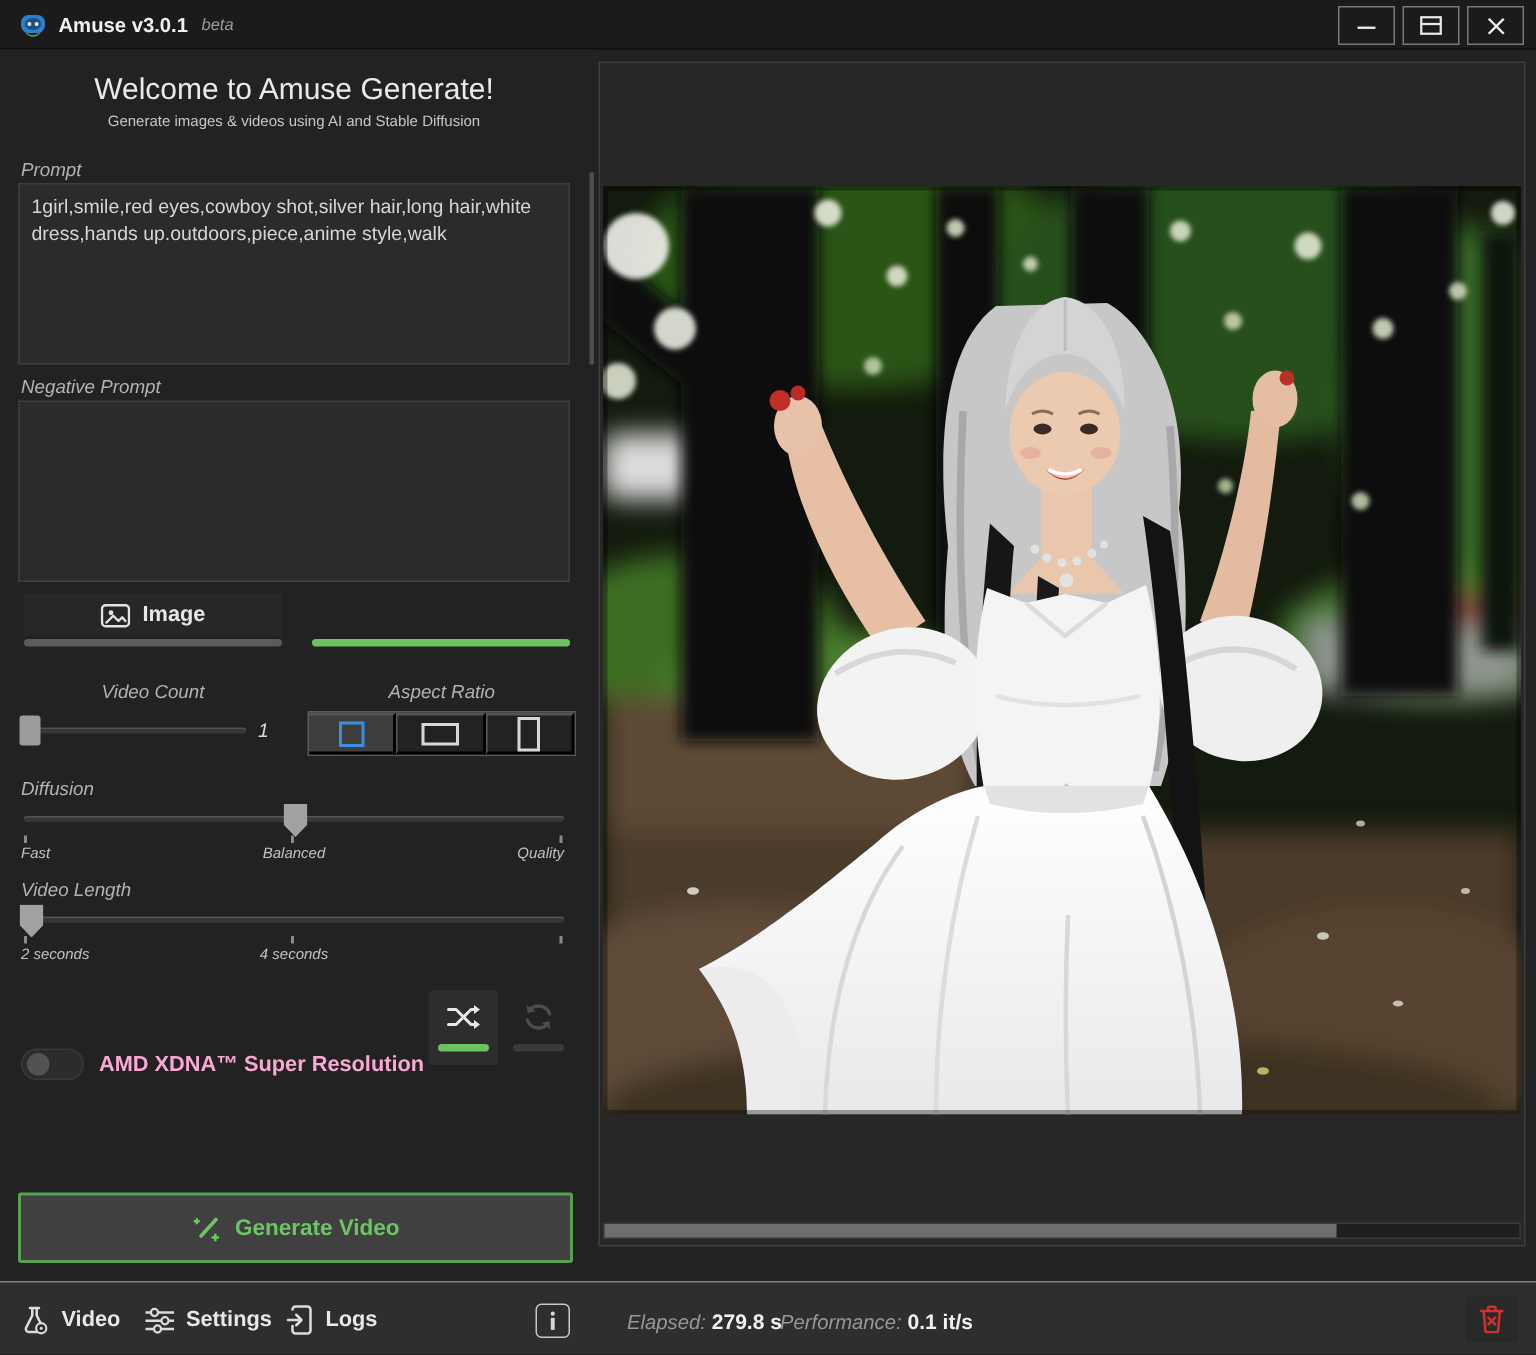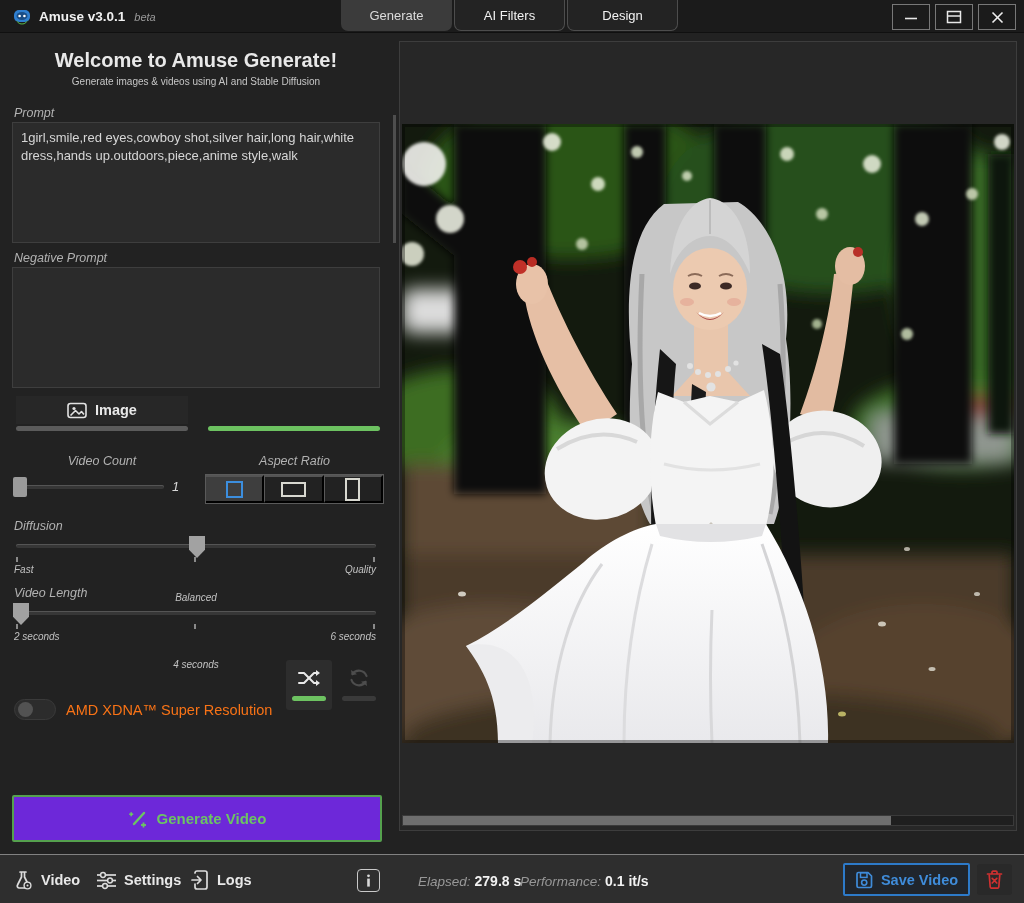--- a/index.html
+++ b/index.html
@@ -15,21 +15,21 @@
   .tabs { position:absolute; left:341px; top:0; display:flex; gap:2px; }
   .tab { width:111px; height:31px; display:flex; align-items:center; justify-content:center;
          font-size:13px; border-radius:0 0 7px 7px; cursor:default; }
   .tab.active { background:#3b3b3b; color:#dcdcdc; }
   .tab.inactive { background:#232323; border:1px solid #4d4d4d; border-top:none; color:#f2f2f2; }
   .win-controls { position:absolute; right:8px; top:4px; display:flex; gap:5px; }
   .win-btn { width:38px; height:26px; border:1px solid #787878; background:#1b1b1b; display:flex; align-items:center; justify-content:center; }
 
   
   .left-panel { position:absolute; left:0; top:33px; width:399px; height:820px; background:#222; }
-  .welcome-h { position:absolute; top:16px; left:0; width:392px; text-align:center; font-size:20px; font-weight:700; color:#e9e9e9; }
+  .welcome-h { position:absolute; top:16px; left:0; width:392px; text-align:center; font-size:20px; font-weight:400; color:#e9e9e9; }
   .welcome-s { position:absolute; top:43px; left:0; width:392px; text-align:center; font-size:10px; color:#c6c6c6; }
   .fld-label { position:absolute; left:14px; font-size:12.5px; font-style:italic; color:#b2b2b2; }
   .prompt-label { top:73px; } .neg-label { top:218px; }
   .txtbox { position:absolute; left:12px; width:368px; height:121px; background:#2b2b2b; border:1px solid #3e3e3e;
             color:#d6d6d6; font-family:"Liberation Sans", sans-serif; font-size:13px; padding:6px 8px; resize:none; outline:none; line-height:1.35; }
   .prompt-box { top:89px; } .neg-box { top:234px; }
 
   .mode-btn { position:absolute; top:363px; height:28px; display:flex; align-items:center; justify-content:center; gap:8px;
               background:#272727; border:none; color:#e8e8e8; font-size:14.5px; font-weight:600; font-family:"Liberation Sans", sans-serif; cursor:pointer; }
   .image-btn { left:16px; width:172px; } .video-btn { left:208px; width:172px; }
@@ -55,35 +55,35 @@
 
   .perf-label { top:486px; } .vl-label { top:553px; }
   .perf-track { left:16px; top:511px; width:360px; }
   .vl-track { left:16px; top:578px; width:360px; }
   .pent-thumb { position:absolute; width:16px; height:22px; background:#a2a2a2;
                 clip-path:polygon(0 0,100% 0,100% 62%,50% 100%,0 62%); }
   .perf-thumb { left:189px; top:503px; }
   .vl-thumb { left:13px; top:570px; }
   .tick { position:absolute; width:2px; height:5px; background:#8a8a8a; }
   .tick-label { position:absolute; font-size:10px; font-style:italic; color:#c2c2c2; }
-  .tl-left { left:14px; } .tl-mid { left:16px; width:360px; text-align:center;margin-top:28px; } .tl-right { left:16px; width:360px; text-align:right; }
+  .tl-left { left:14px; } .tl-mid { left:16px; width:360px; text-align:center; } .tl-right { left:16px; width:360px; text-align:right; }
   .perf-ticks { top:524px; } .perf-labels { top:531px; }
   .vl-ticks { top:591px; } .vl-labels { top:598px; }
 
   .toggle { position:absolute; left:14px; top:666px; width:42px; height:21px; border-radius:11px; background:#2c2c2c; border:1px solid #3a3a3a; cursor:pointer; }
   .toggle-knob { position:absolute; left:3px; top:2px; width:15px; height:15px; border-radius:50%; background:#525252; }
-  .sr-label { position:absolute; left:66px; top:669px; font-size:14.5px; color:#f97316; }
+  .sr-label { position:absolute; left:66px; top:669px; font-size:14.5px; color:#f9a8d4;font-weight:bold; }
 
   .icon-btn { position:absolute; top:627px; width:46px; height:50px; border-radius:3px; display:flex; flex-direction:column; align-items:center; justify-content:flex-start; padding-top:8px; cursor:pointer; border:none; background:transparent; }
   .shuffle-btn { left:286px; background:#2d2d2d; }
   .refresh-btn { left:336px; }
   .icon-underline { width:34px; height:5px; border-radius:2.5px; margin-top:8px; }
   .u-green { background:#6dc261; } .u-gray { background:#3a3a3a; }
 
-  .generate-btn { position:absolute; left:12px; top:762px; width:370px; height:47px; background:#6d28d9;
+  .generate-btn { position:absolute; left:12px; top:762px; width:370px; height:47px; background:#404040;
                   border:2px solid #55a14e; border-radius:2px; display:flex; align-items:center; justify-content:center; gap:9px;
                   color:#6cc463; font-size:15px; font-weight:700; font-family:"Liberation Sans", sans-serif; cursor:pointer; }
 
   .lp-scroll-thumb { position:absolute; left:393px; top:115px; width:3px; height:128px; background:#4e4e4e; }
 
   
   .preview-panel { position:absolute; left:399px; top:41px; width:618px; height:790px; background:#272727; border:1px solid #3d3d3d; }
   .photo { position:absolute; left:2px; top:82px; width:612px; height:619px; display:block; }
   .progress { position:absolute; left:2px; top:773px; width:612px; height:11px; background:#1f1f1f; border:1px solid #3a3a3a; }
   .progress-fill { height:100%; background:#6e6e6e; }
@@ -116,25 +116,20 @@
         <rect x="2" y="3" width="16" height="12" rx="5" fill="#2f7fd0"></rect>
         <path d="M4 13 Q10 20 16 13 L14 16 Q10 19 6 16 Z" fill="#55b04a"></path>
         <ellipse cx="10" cy="9" rx="5.5" ry="4" fill="#1b4e85"></ellipse>
         <circle cx="7.6" cy="9" r="1.3" fill="#fff"></circle>
         <circle cx="12.4" cy="9" r="1.3" fill="#fff"></circle>
       </svg>
       <span class="app-title">Amuse v3.0.1</span>
       <span class="app-beta">beta</span>
     </div>
 
-    <nav class="tabs">
-      <div class="tab active">Generate</div>
-      <div class="tab inactive">AI Filters</div>
-      <div class="tab inactive">Design</div>
-    </nav>
 
     <div class="win-controls">
       <button class="win-btn">
         <svg width="14" height="14" viewBox="0 0 14 14">
           <line x1="1" y1="8.5" x2="13" y2="8.5" stroke="#e8e8e8" stroke-width="1.6"></line>
         </svg>
       </button>
       <button class="win-btn">
         <svg width="16" height="14" viewBox="0 0 16 14">
           <rect x="1.5" y="1.5" width="13" height="11" fill="none" stroke="#e8e8e8" stroke-width="1.5"></rect>
@@ -201,21 +196,20 @@
     <div class="tick-label tl-right perf-labels">Quality</div>
 
     <div class="fld-label vl-label">Video Length</div>
     <div class="track vl-track"></div>
     <div class="pent-thumb vl-thumb"></div>
     <div class="tick vl-ticks" style="left:16px"></div>
     <div class="tick vl-ticks" style="left:194px"></div>
     <div class="tick vl-ticks" style="left:373px"></div>
     <div class="tick-label tl-left vl-labels">2 seconds</div>
     <div class="tick-label tl-mid vl-labels">4 seconds</div>
-    <div class="tick-label tl-right vl-labels">6 seconds</div>
 
     <div class="toggle">
       <div class="toggle-knob"></div>
     </div>
     <div class="sr-label">AMD XDNA™ Super Resolution</div>
 
     <button class="icon-btn shuffle-btn">
       <svg width="24" height="20" viewBox="0 0 24 20">
         <path d="M2 5 h5 l10 10 h3" fill="none" stroke="#e8e8e8" stroke-width="2" stroke-linecap="round" stroke-linejoin="round"></path>
         <path d="M2 15 h5 l10 -10 h3" fill="none" stroke="#e8e8e8" stroke-width="2" stroke-linecap="round" stroke-linejoin="round"></path>
@@ -446,28 +440,20 @@
       </svg>
     </button>
 
     <div class="metric elapsed">
       <span class="m-label">Elapsed:</span><span class="m-value">279.8 s</span>
     </div>
     <div class="metric perf-metric">
       <span class="m-label">Performance:</span><span class="m-value">0.1 it/s</span>
     </div>
 
-    <button class="save-btn">
-      <svg width="18" height="18" viewBox="0 0 18 18">
-        <path d="M2 3 a1.5 1.5 0 0 1 1.5-1.5 H13 L16.5 5 V15 a1.5 1.5 0 0 1-1.5 1.5 H3.5 A1.5 1.5 0 0 1 2 15 Z" fill="none" stroke="#3f8cda" stroke-width="1.7" stroke-linejoin="round"></path>
-        <rect x="5.5" y="1.8" width="6.5" height="4.6" fill="none" stroke="#3f8cda" stroke-width="1.5"></rect>
-        <circle cx="9.2" cy="11.6" r="2.6" fill="none" stroke="#3f8cda" stroke-width="1.6"></circle>
-      </svg>
-      <span>Save Video</span>
-    </button>
     <button class="trash-btn">
       <svg width="17" height="19" viewBox="0 0 17 19">
         <path d="M1.5 4 h14 M6 4 V2.2 a1 1 0 0 1 1-1 h3 a1 1 0 0 1 1 1 V4" fill="none" stroke="#d03030" stroke-width="1.7" stroke-linecap="round"></path>
         <path d="M3.2 4.5 L4.2 17 a1.4 1.4 0 0 0 1.4 1.2 h5.8 a1.4 1.4 0 0 0 1.4-1.2 L13.8 4.5" fill="none" stroke="#d03030" stroke-width="1.7" stroke-linejoin="round"></path>
         <path d="M6.2 8.4 L10.8 13 M10.8 8.4 L6.2 13" stroke="#d03030" stroke-width="1.7" stroke-linecap="round"></path>
       </svg>
     </button>
   </footer>
 </div>
 

